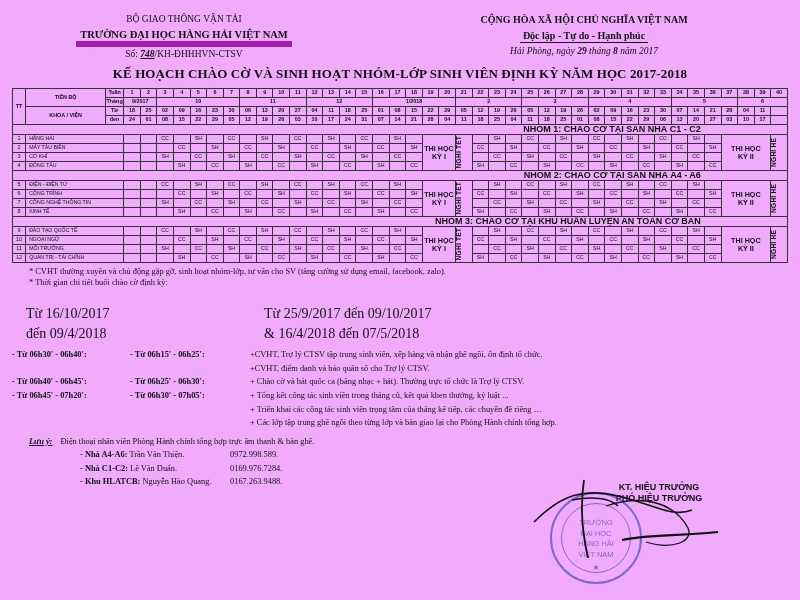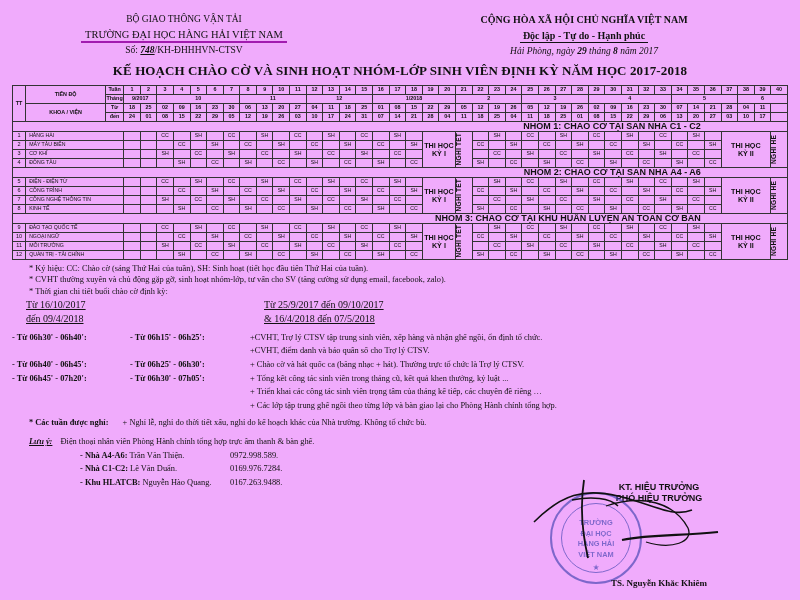--- a/index.html
+++ b/index.html
@@ -17,21 +17,21 @@
     background: #f0abfc;
   }
 
   
   .hdr { display: flex; width: 100%; padding: 14px 0 0 0; }
   .hdr-left  { width: 46%; text-align: center; }
   .hdr-right { width: 54%; text-align: center; }
   .t-bold   { font-weight: bold; }
   .u-line   { text-decoration: underline; }
   .hdr-left .l1 { font-size: 9.5px; }
-  .hdr-left .l2 { font-size: 10.5px; font-weight: normal; border-bottom: 2px solid #a21caf; display: inline-block; padding: 0 4px 1px 4px; margin-top: 1px;}
+  .hdr-left .l2 { font-size: 10.5px; font-weight: bold; border-bottom: 6px solid #a21caf; display: inline-block; padding: 0 4px 1px 4px; margin-top: 1px;}
   .hdr-left .l3 { font-size: 9.5px; margin-top: 2px; }
   .hdr-right .r1 { font-size: 10px; font-weight: bold; }
   .hdr-right .r2 { font-size: 10px; font-weight: bold; border-bottom: 1px solid #111; display:inline-block; padding: 0 3px 1px 3px; margin-top: 1px; }
   .hdr-right .r3 { font-size: 9.5px; font-style: italic; margin-top: 3px; }
   .handwrite { font-weight: bold; font-style: italic; }
 
   .doc-title {
     text-align: center;
     font-size: 13px;
     font-weight: bold;
@@ -92,24 +92,23 @@
 
   
   .notes {
     width: 790px; margin: 3px auto 0 auto;
     font-size: 8.4px; line-height: 1.34;
     padding-left: 24px;
   }
   .sched-grid {
     display: grid;
     grid-template-columns: 118px 120px 1fr;
-    font-size: 10px; line-height: 1.45;
+    font-size: 14px; line-height: 1.45;
     padding-left: 26px;
-    margin-top: 1px;
-    text-decoration: underline;
+    margin-top: 15px;
   }
   .sched-grid .col3 { grid-column: 3 / 4; }
   .times-grid {
     display: grid;
     grid-template-columns: 118px 120px 1fr;
     font-size: 8.4px; line-height: 1.62;
     padding-left: 12px;
     margin-top: 4px;
   }
   .notes2 { width: 790px; margin: 5px auto 0 auto; font-size: 8.4px; line-height: 1.5; padding-left: 24px; }
@@ -132,21 +131,21 @@
     border: 2px solid #3a3fae;
     border-radius: 50%;
     opacity: .62;
   }
   .stamp-inner {
     position: absolute; left: 9px; top: 9px; right: 9px; bottom: 9px;
     border: 1px solid #3a3fae; border-radius: 50%;
   }
   .stamp-text {
     position: absolute; left: 0; right: 0; top: 24px;
-    color: #3a3fae; font-size: 7.4px; font-weight: bold;
+    color: #3a3fae; font-size: 7.4px; font-weight: normal;
     line-height: 1.45; text-align: center;
     font-family: "Liberation Sans", sans-serif;
   }
   .stamp-star { position:absolute; left:0; right:0; bottom: 10px; color:#3a3fae; font-size: 8px; text-align:center;}
   .sig-ink { position: absolute; left: -22px; top: -6px; width: 200px; height: 90px; pointer-events:none; }
 </style>
 </head>
 <body>
 
 <div id="page">
@@ -841,21 +840,20 @@
           <td class="c-wk cell-mark">CC</td>
           <td class="c-wk cell-mark"></td>
           <td class="c-wk cell-mark">SH</td>
           <td class="c-wk cell-mark"></td>
           <td class="c-wk cell-mark">CC</td>
         </tr>
       </tbody>
   </table>
 
   <div class="notes">
-    <div>* Ký hiệu:   CC:  Chào cờ (sáng Thứ Hai của tuần), SH:  Sinh hoạt (tiết học đầu tiên Thứ Hai của tuần).</div>
     <div>* CVHT thường xuyên và chủ động gặp gỡ, sinh hoạt nhóm-lớp, tư vấn cho SV (tăng cường sử dụng email, facebook, zalo).</div>
     <div>* Thời gian chi tiết buổi chào cờ định kỳ:</div>
   </div>
 
   <div class="sched-grid">
     <div>Từ 16/10/2017</div>
     <div class="col3">Từ 25/9/2017 đến 09/10/2017</div>
     <div>đến 09/4/2018</div>
     <div class="col3">&amp; 16/4/2018 đến 07/5/2018</div>
   </div>
@@ -874,24 +872,20 @@
       <div class="t-bold">- Từ 06h30' - 07h05':</div>
       <div>+ Tổng kết công tác sinh viên trong tháng cũ, kết quả khen thưởng, kỷ luật ...</div>
       <div></div>
       <div></div>
       <div>+ Triển khai các công tác sinh viên trọng tâm của tháng kế tiếp, các chuyên đề riêng …</div>
       <div></div>
       <div></div>
       <div>+ Các lớp tập trung ghế ngồi theo từng lớp và bàn giao lại cho Phòng Hành chính tổng hợp.</div>
     </div>
 
-  <div class="notes2">
-    <span class="t-bold">* Các tuần được nghỉ:</span>
-    <span style="padding-left:12px">+ Nghỉ lễ, nghỉ do thời tiết xấu, nghỉ do kế hoạch khác của Nhà trường. Không tổ chức bù.</span>
-  </div>
   <div class="notes2" style="margin-top:6px">
     <span class="t-bold u-line" style="font-style:italic">Lưu ý:</span>
     <span style="padding-left:6px">Điện thoại nhân viên Phòng Hành chính tổng hợp trực âm thanh &amp; bàn ghế.</span>
   </div>
   <div class="luuy-grid" id="contacts-grid">
       <div><span class="t-bold">-   Nhà A4-A6:</span> Trần Văn Thiện.</div>
       <div>0972.998.589.</div>
       <div><span class="t-bold">-   Nhà C1-C2:</span> Lê Văn Duẩn.</div>
       <div>0169.976.7284.</div>
       <div><span class="t-bold">-  Khu HLATCB:</span> Nguyễn Hào Quang.</div>
@@ -911,16 +905,15 @@
         </div>
       <div class="stamp-star">★</div>
     </div>
     <svg class="sig-ink" viewBox="0 0 200 90">
       <path d="M12 46 C40 18, 62 12, 96 20 C130 28, 150 42, 170 34" stroke="#111" stroke-width="1.6" fill="none"></path>
       <path d="M62 4 C58 30, 60 56, 66 82" stroke="#111" stroke-width="1.8" fill="none"></path>
       <path d="M50 24 C70 20, 88 22, 96 30" stroke="#111" stroke-width="1.4" fill="none"></path>
       <path d="M84 30 C120 18, 152 26, 166 52 C172 66, 150 74, 124 66" stroke="#111" stroke-width="1.3" fill="none"></path>
       <path d="M100 64 C130 58, 162 60, 196 56" stroke="#111" stroke-width="2.2" fill="none"></path>
     </svg>
-    <div class="sign-name">TS. Nguyễn Khắc Khiêm</div>
   </div>
 
 </div>
 
 </body></html>

